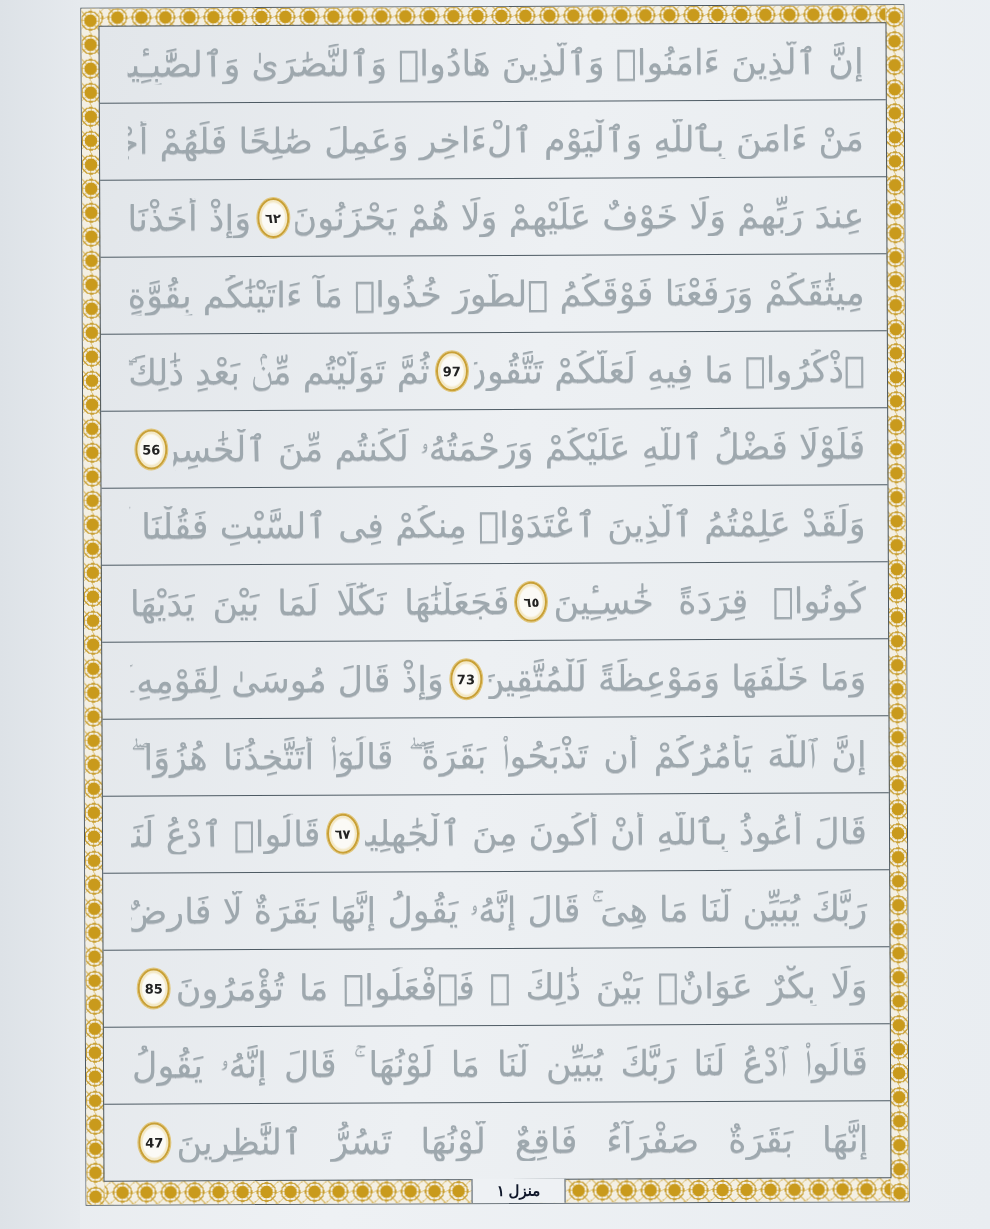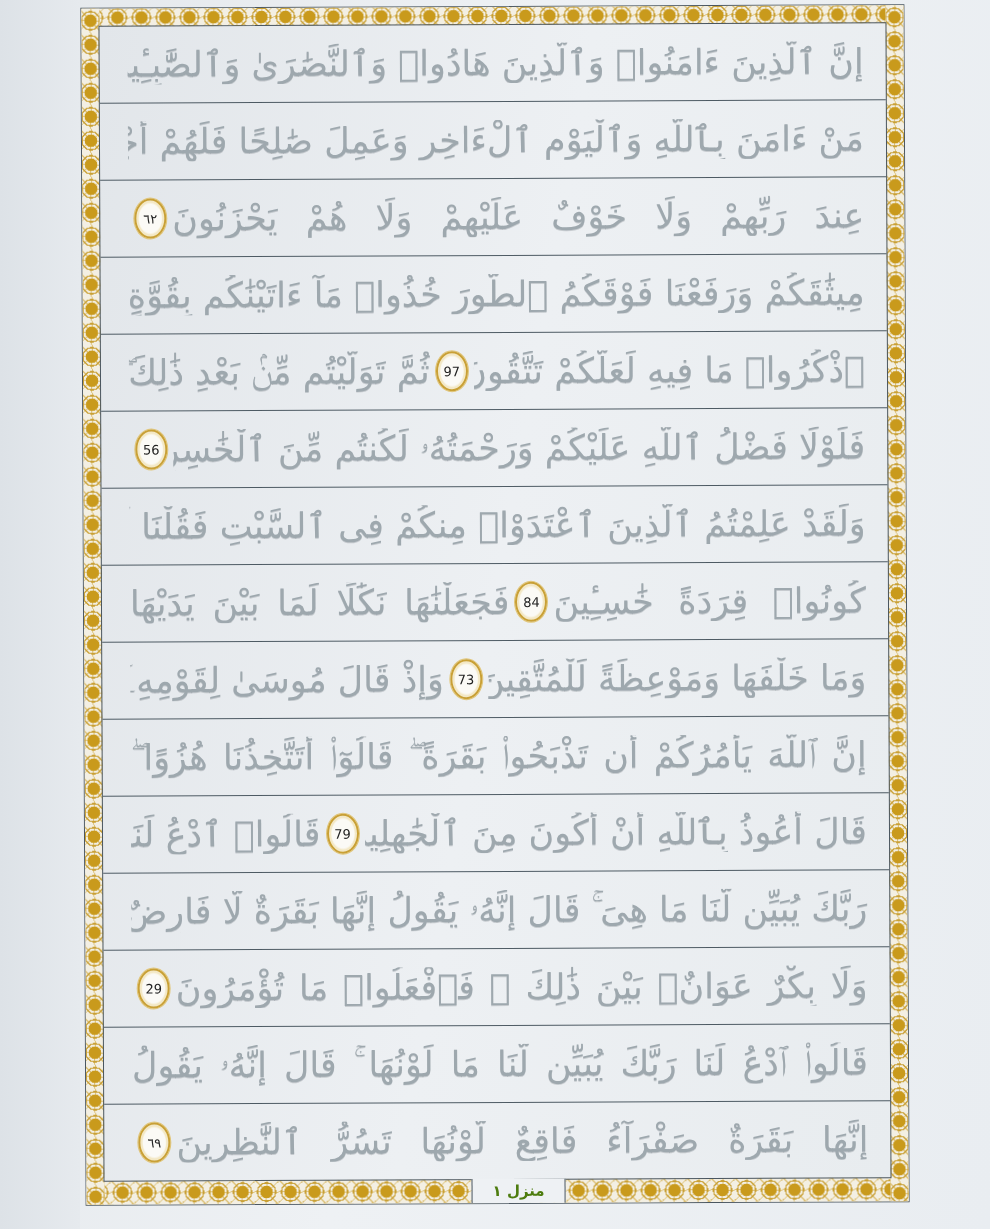--- a/index.html
+++ b/index.html
@@ -65,33 +65,34 @@
       letter-spacing: 1px;
       overflow: hidden;
     }
     .ayah-marker {
       display: inline-flex; align-items: center; justify-content: center;
       width: 28px; height: 36px;
       border-radius: 50%;
       border: 2px solid #c9a035;
       box-shadow: 0 0 0 2px #f3e8c6 inset, 0 0 0 1px #e2c678;
       background: radial-gradient(ellipse at center, #fbfaf6 0 55%, #f1e2b4 70%, #fbfaf6 100%);
-      font-size: 13px; font-weight: normal; color: #222;
+      font-size: 13px; font-weight: bold; color: #222;
       margin: 0 6px;
       vertical-align: middle;
       direction: rtl;
       flex: 0 0 auto;
     }
     .manzil-box {
       position: absolute; left: 385px; bottom: 0; width: 92px; height: 24px;
       background: #eef1f4;
       border-left: 1.5px solid #4a5660; border-right: 1.5px solid #4a5660;
       display: flex; align-items: center; justify-content: center;
-      font-size: 15px; color: #4d7c0f; font-weight: bold;
+      font-size: 15px; color: #0f172a; font-weight: bold;
       direction: rtl;
+      font-family: Liberation Serif, serif;
     }
   </style>
 </head>
 <body>
 
 <div class="page-shadow"></div>
 
 <div class="frame-outer">
   <div class="band band-top"></div>
   <div class="band band-bottom"></div>
@@ -103,67 +104,68 @@
 
       <div class="line">
           <span class="verse-text">إِنَّ ٱلَّذِينَ ءَامَنُوا۟ وَٱلَّذِينَ هَادُوا۟ وَٱلنَّصَٰرَىٰ وَٱلصَّٰبِـِٔينَ</span>
         </div>
       <div class="line">
           <span class="verse-text">مَنْ ءَامَنَ بِٱللَّهِ وَٱلْيَوْمِ ٱلْءَاخِرِ وَعَمِلَ صَٰلِحًا فَلَهُمْ أَجْرُهُمْ</span>
         </div>
       <div class="line">
           <span class="verse-text">عِندَ رَبِّهِمْ وَلَا خَوْفٌ عَلَيْهِمْ وَلَا هُمْ يَحْزَنُونَ</span>
           <span class="ayah-marker">٦٢</span>
+          <span class="verse-text">وَإِذْ أَخَذْنَا</span>
         </div>
       <div class="line">
           <span class="verse-text">مِيثَٰقَكُمْ وَرَفَعْنَا فَوْقَكُمُ ٱلطُّورَ خُذُوا۟ مَآ ءَاتَيْنَٰكُم بِقُوَّةٍ وَ</span>
         </div>
       <div class="line">
           <span class="verse-text">ٱذْكُرُوا۟ مَا فِيهِ لَعَلَّكُمْ تَتَّقُونَ</span>
           <span class="ayah-marker">97</span>
           <span class="verse-text">ثُمَّ تَوَلَّيْتُم مِّنۢ بَعْدِ ذَٰلِكَ ۖ</span>
         </div>
       <div class="line">
           <span class="verse-text">فَلَوْلَا فَضْلُ ٱللَّهِ عَلَيْكُمْ وَرَحْمَتُهُۥ لَكُنتُم مِّنَ ٱلْخَٰسِرِينَ</span>
           <span class="ayah-marker">56</span>
         </div>
       <div class="line">
           <span class="verse-text">وَلَقَدْ عَلِمْتُمُ ٱلَّذِينَ ٱعْتَدَوْا۟ مِنكُمْ فِى ٱلسَّبْتِ فَقُلْنَا لَهُمْ</span>
         </div>
       <div class="line">
           <span class="verse-text">كُونُوا۟ قِرَدَةً خَٰسِـِٔينَ</span>
-          <span class="ayah-marker">84</span>
+          <span class="ayah-marker">٦٥</span>
           <span class="verse-text">فَجَعَلْنَٰهَا نَكَٰلًا لِّمَا بَيْنَ يَدَيْهَا</span>
         </div>
       <div class="line">
           <span class="verse-text">وَمَا خَلْفَهَا وَمَوْعِظَةً لِّلْمُتَّقِينَ</span>
           <span class="ayah-marker">73</span>
           <span class="verse-text">وَإِذْ قَالَ مُوسَىٰ لِقَوْمِهِۦٓ</span>
         </div>
       <div class="line">
           <span class="verse-text">إِنَّ ٱللَّهَ يَأْمُرُكُمْ أَن تَذْبَحُوا۟ بَقَرَةً ۖ قَالُوٓا۟ أَتَتَّخِذُنَا هُزُوًا ۖ</span>
         </div>
       <div class="line">
           <span class="verse-text">قَالَ أَعُوذُ بِٱللَّهِ أَنْ أَكُونَ مِنَ ٱلْجَٰهِلِينَ</span>
-          <span class="ayah-marker">79</span>
+          <span class="ayah-marker">٦٧</span>
           <span class="verse-text">قَالُوا۟ ٱدْعُ لَنَا</span>
         </div>
       <div class="line">
           <span class="verse-text">رَبَّكَ يُبَيِّن لَّنَا مَا هِىَ ۚ قَالَ إِنَّهُۥ يَقُولُ إِنَّهَا بَقَرَةٌ لَّا فَارِضٌ</span>
         </div>
       <div class="line">
           <span class="verse-text">وَلَا بِكْرٌ عَوَانٌۢ بَيْنَ ذَٰلِكَ ۖ فَٱفْعَلُوا۟ مَا تُؤْمَرُونَ</span>
-          <span class="ayah-marker">29</span>
+          <span class="ayah-marker">85</span>
         </div>
       <div class="line">
           <span class="verse-text">قَالُوا۟ ٱدْعُ لَنَا رَبَّكَ يُبَيِّن لَّنَا مَا لَوْنُهَا ۚ قَالَ إِنَّهُۥ يَقُولُ</span>
         </div>
       <div class="line">
           <span class="verse-text">إِنَّهَا بَقَرَةٌ صَفْرَآءُ فَاقِعٌ لَّوْنُهَا تَسُرُّ ٱلنَّٰظِرِينَ</span>
-          <span class="ayah-marker">٦٩</span>
+          <span class="ayah-marker">47</span>
         </div>
     </div>
   </div>
 
   <div class="manzil-box">
     <span>منزل ١</span>
   </div>
 </div>
 
 </body></html>

